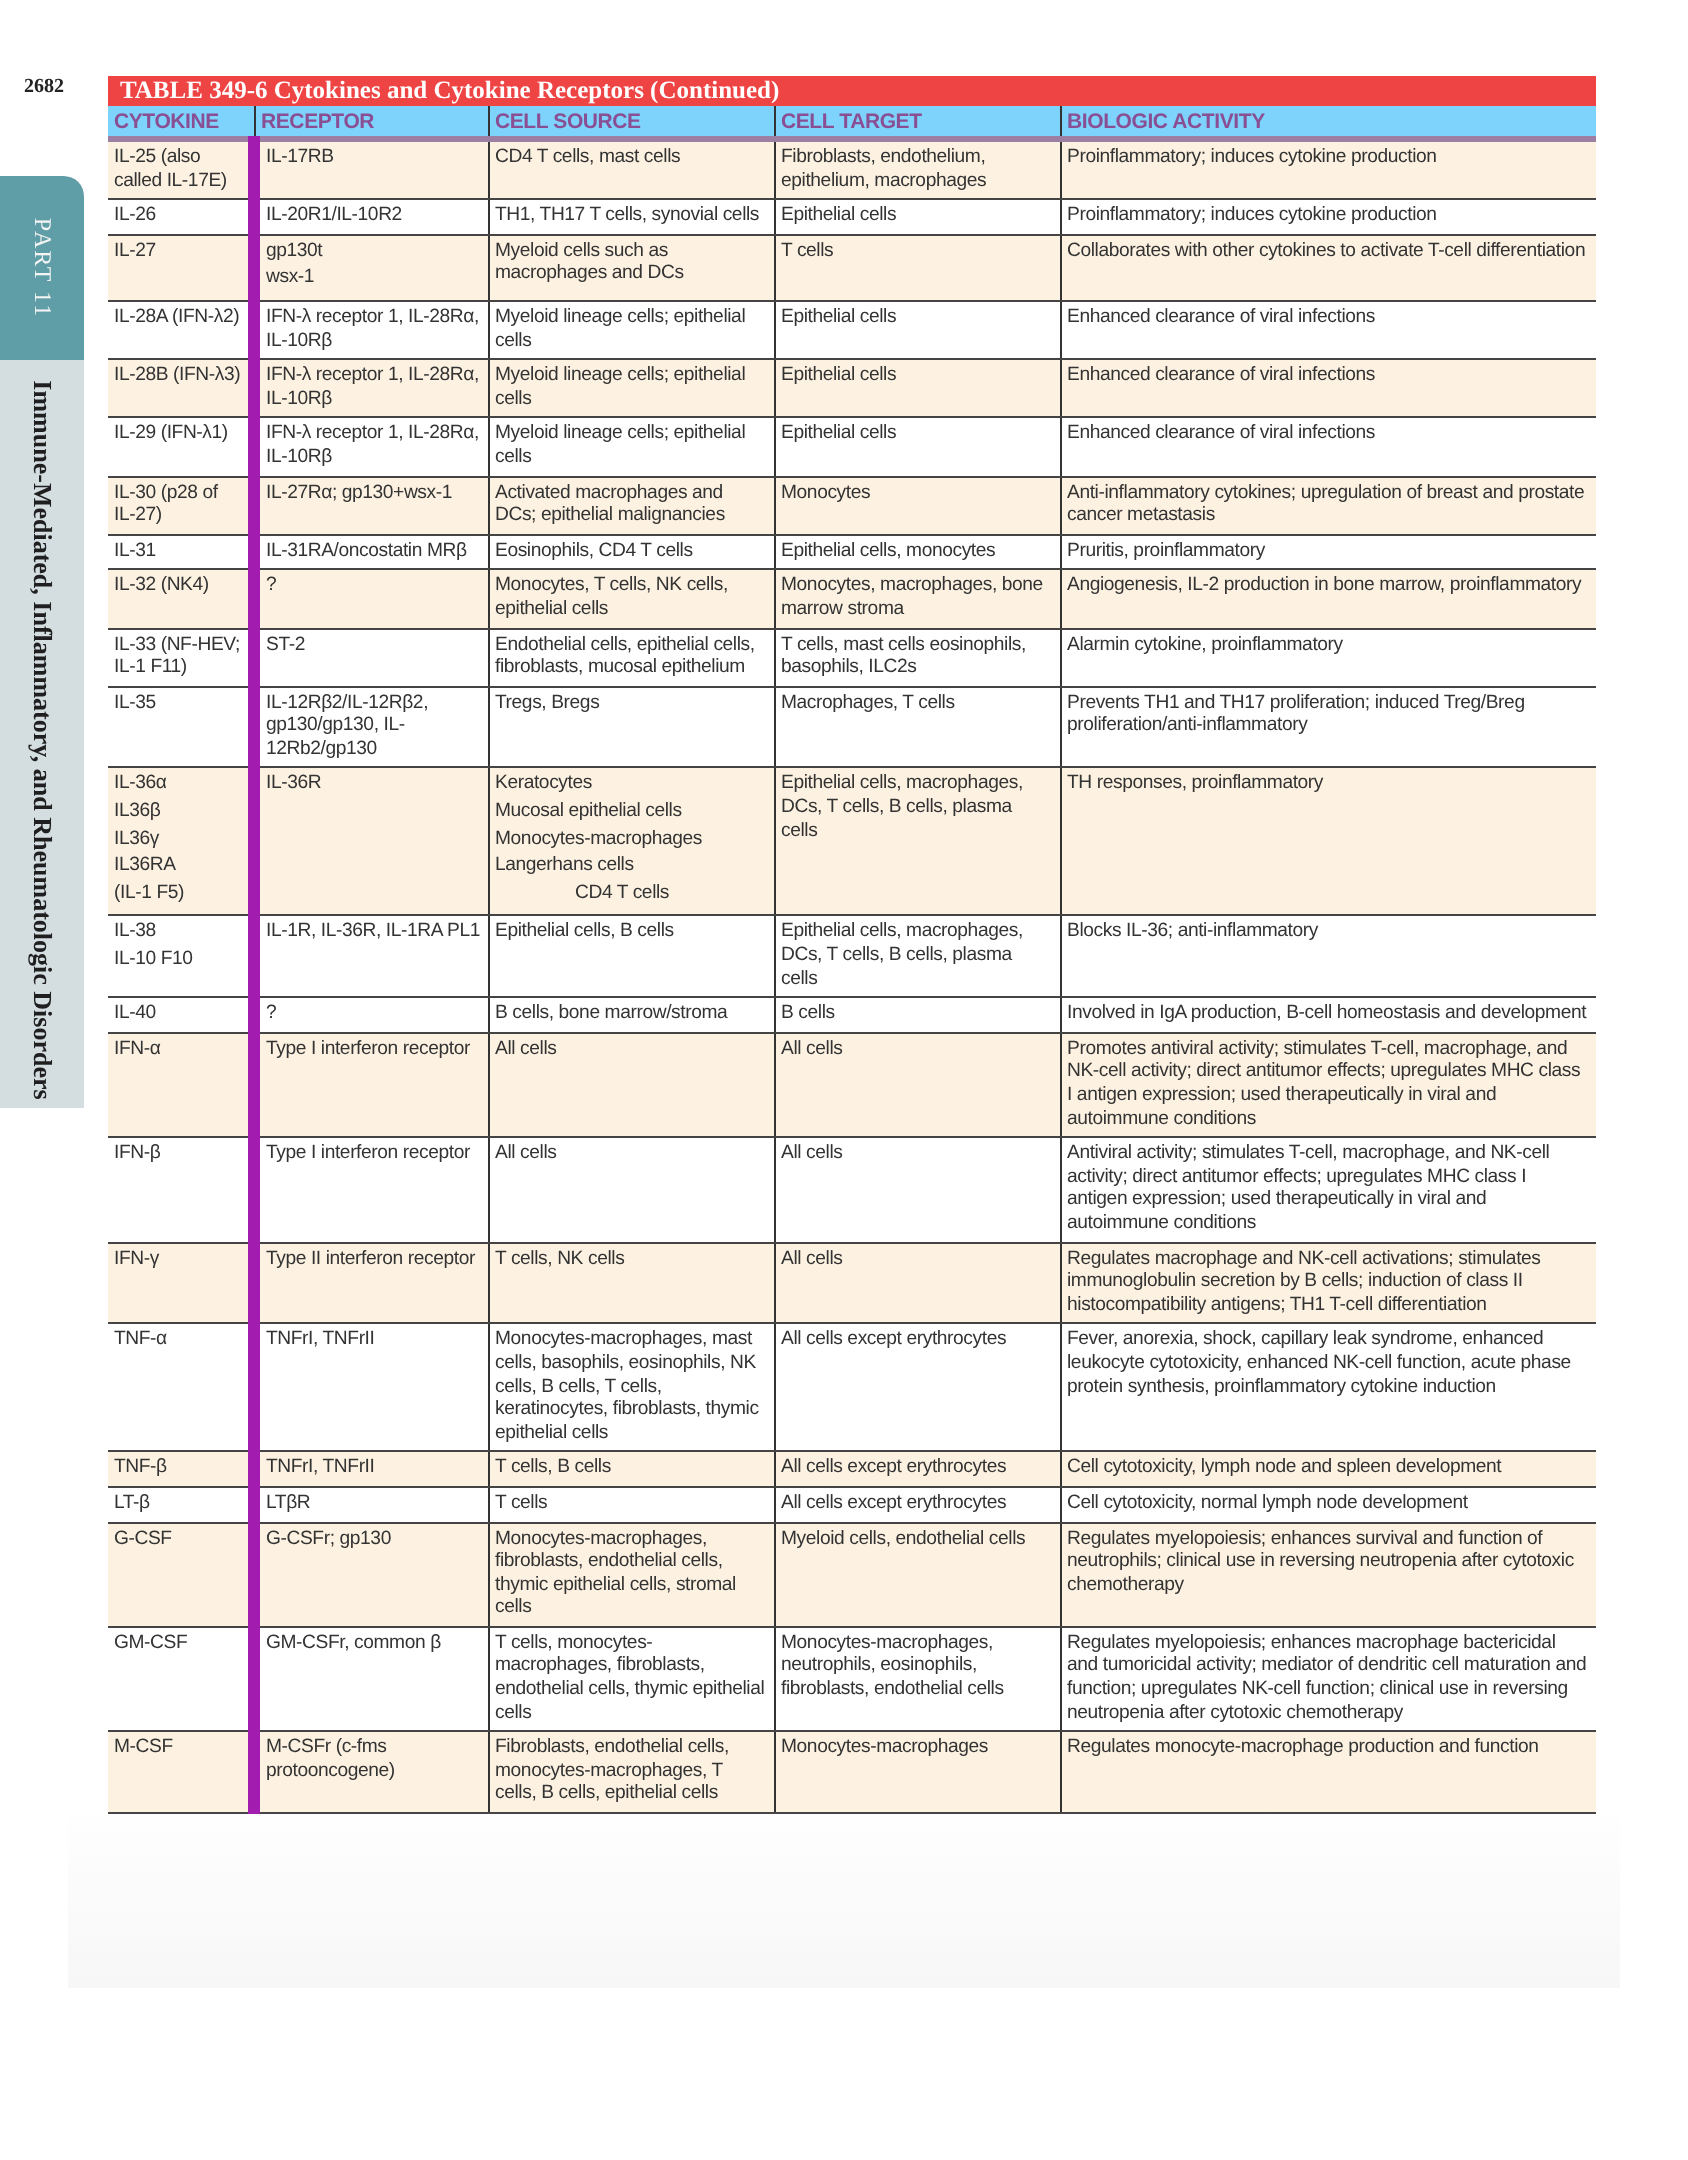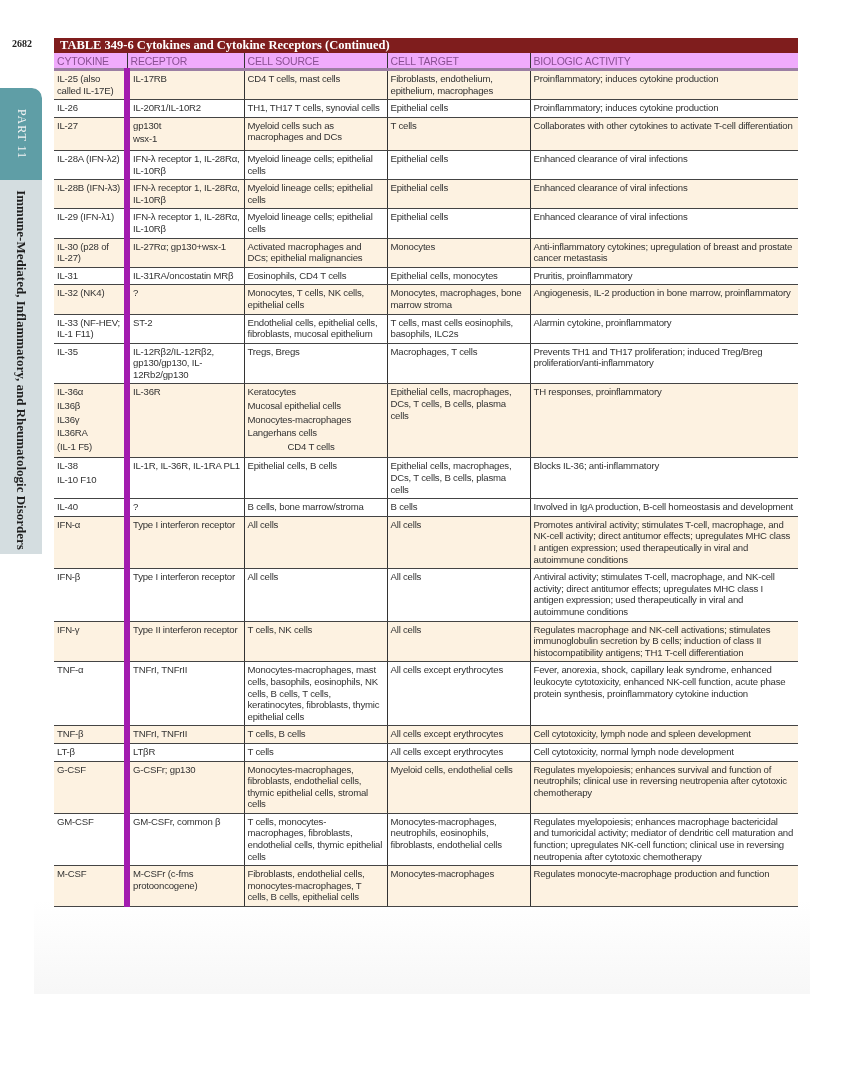--- a/index.html
+++ b/index.html
@@ -3,24 +3,24 @@
 <meta charset="utf-8">
 <style>
   html, body { margin:0; padding:0; }
   body { width:844px; height:1080px; background:#ffffff; position:relative; overflow:hidden; font-family:"Liberation Sans", sans-serif; }
   .page-num { position:absolute; left:12px; top:38px; font-family:"Liberation Serif", serif; font-weight:bold; font-size:10px; color:#222; }
   .side-tab { position:absolute; left:0; top:88px; width:42px; height:466px; background:#d4dde0; border-radius:0 10px 0 0; overflow:hidden; }
   .side-tab .part { position:absolute; left:0; top:0; width:42px; height:92px; background:#5f9ea6; border-radius:0 10px 0 0; }
   .side-tab .part span { position:absolute; left:50%; top:46px; transform:translate(-50%,-50%) rotate(90deg); white-space:nowrap; font-family:"Liberation Serif", serif; font-size:12px; color:#f4f4f4; letter-spacing:1px; }
   .side-tab .title { position:absolute; left:50%; top:282px; transform:translate(-50%,-50%) rotate(90deg); white-space:nowrap; font-family:"Liberation Serif", serif; font-weight:bold; font-size:13px; color:#1f1f1f; }
   .table-wrap { position:absolute; left:54px; top:38px; width:744px; }
-  .tbl-title { background:#7f1d1d; color:#fff; font-family:"Liberation Serif", serif; font-weight:bold; font-size:12.5px; height:15px; line-height:15px; padding-left:6px; }
+  .tbl-title { background:#ef4444; color:#fff; font-family:"Liberation Serif", serif; font-weight:bold; font-size:12.5px; height:15px; line-height:15px; padding-left:6px; }
   table { border-collapse:collapse; width:744px; table-layout:fixed; font-family:"Liberation Sans", sans-serif; font-size:9.6px; color:#333; letter-spacing:-0.2px; }
   col.c1 { width:73px; } col.c2 { width:117px; } col.c3 { width:143px; } col.c4 { width:143px; } col.c5 { width:268px; }
-  th { background:#f0abfc; color:#8a4f93; font-weight:normal; text-align:left; font-size:10.5px; padding:1px 3px; border-bottom:3px solid #9c7fa3; height:13px; }
+  th { background:#7dd3fc; color:#8a4f93; font-weight:bold; text-align:left; font-size:10.5px; padding:1px 3px; border-bottom:3px solid #9c7fa3; height:13px; }
   th + th { border-left:1.5px solid #333; }
   td { vertical-align:top; padding:2px 3px 3px 3px; line-height:11.6px; border-bottom:1.5px solid #444; }
   td + td { border-left:1.5px solid #333; }
   td:nth-child(2) { border-left:6px solid #a21caf; }
   tr.alt td { background:#fdf2e1; }
   .fade { position:absolute; left:34px; top:900px; width:776px; height:95px; background:linear-gradient(to bottom, rgba(255,255,255,0) 0%, rgba(200,200,200,0.15) 100%); pointer-events:none; }
   .bottom-band { position:absolute; left:0; top:994px; width:844px; height:86px; background:#fff; }
 </style>
 </head>
 <body>

